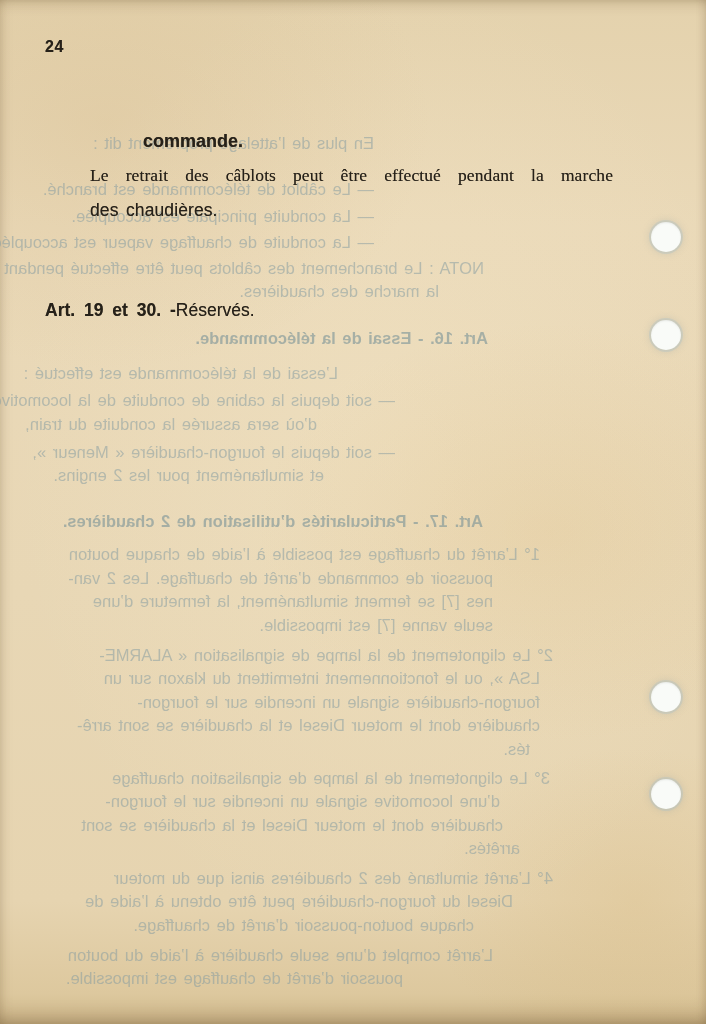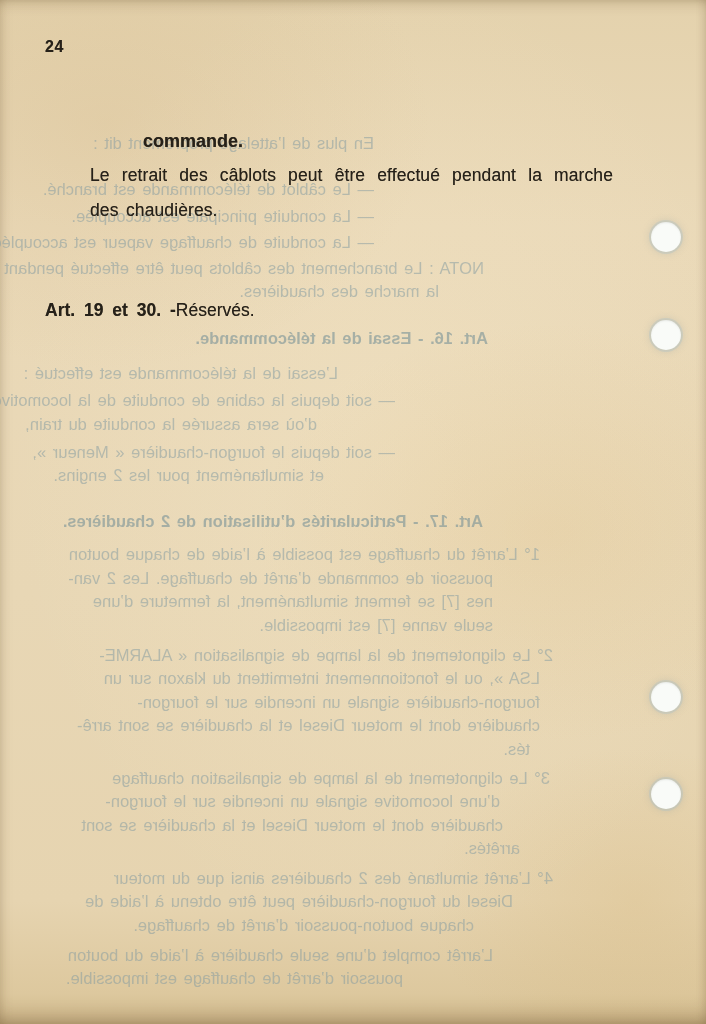--- a/index.html
+++ b/index.html
@@ -22,21 +22,21 @@
   }
   
   .fg{position:absolute;color:#262119;text-shadow:0 0 0.5px rgba(38,33,25,0.55);}
   .just{text-align:justify;text-align-last:justify;}
   #page-number{top:38px;left:45px;font-size:16px;font-weight:700;letter-spacing:0.5px;text-align:right;}
   #header-ref{top:41px;left:383px;font-size:15px;font-weight:700;letter-spacing:0.4px;word-spacing:4px;}
   #header-ref .mc{margin-left:20px;}
   #h18-l1{top:107px;left:45px;width:568px;font-size:18px;font-weight:700;}
   #h18-l2{top:131px;left:143px;font-size:18px;font-weight:700;}
   .body-line{font-size:17.5px;word-spacing:2.5px;letter-spacing:0.1px;}
-  #p1-l1{top:165px;left:90px;width:523px;}
+  #p1-l1{top:165px;left:90px;width:523px;font-family:Liberation Serif, serif;}
   #p1-l2{top:189px;left:90px;margin-top:11px;}
   #p2-l1{top:212px;left:90px;width:523px;}
   #p2-l2{top:235px;left:90px;width:523px;}
   #p2-l3{top:259px;left:90px;}
   #art19{top:300px;left:45px;font-size:17.5px;}
   #art19 .lbl{font-weight:700;word-spacing:4px;}
   #art19 .txt{}
   
   #ghost{
     position:absolute;top:0;left:47px;width:567px;height:1024px;

